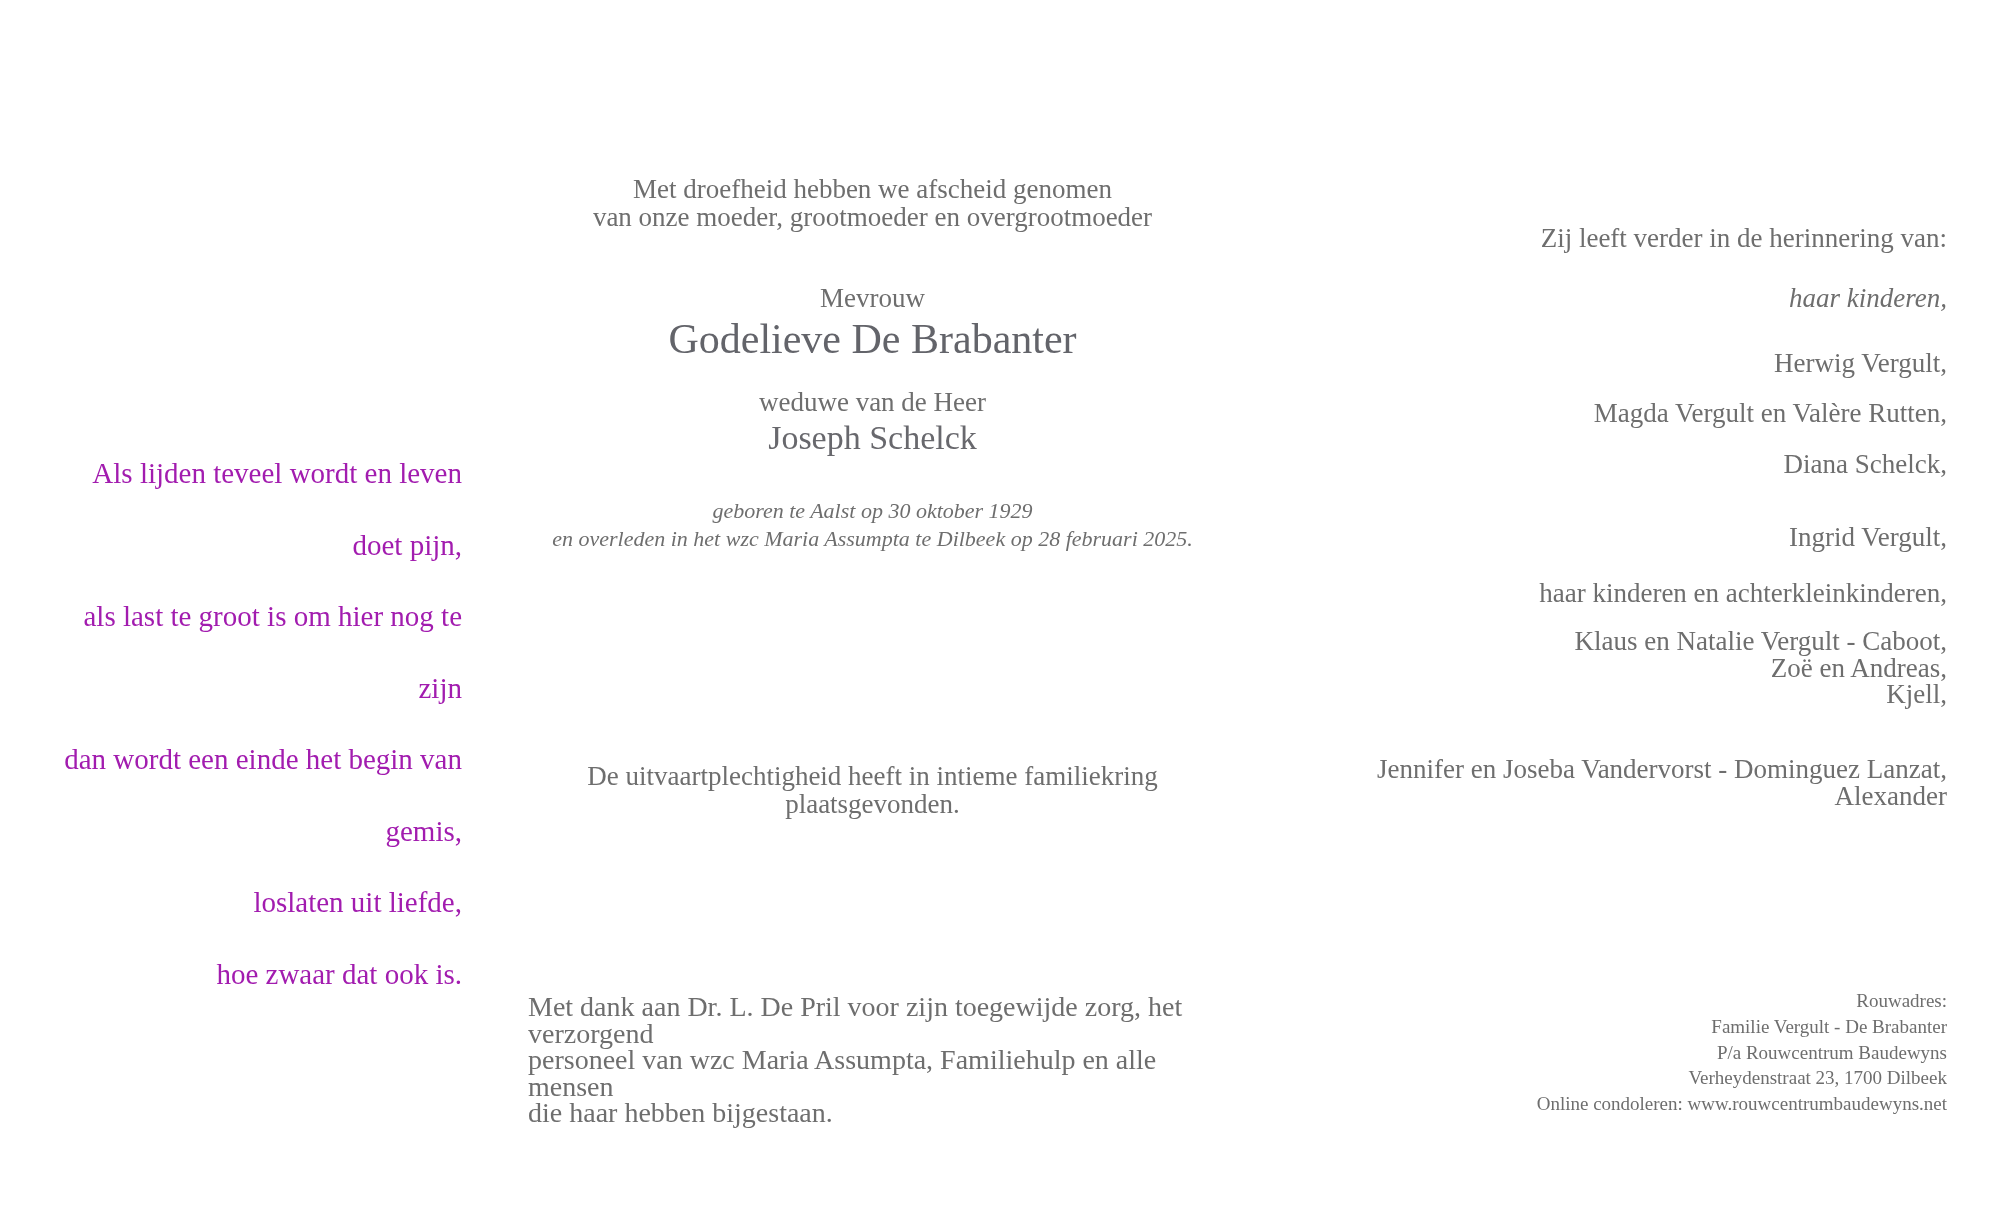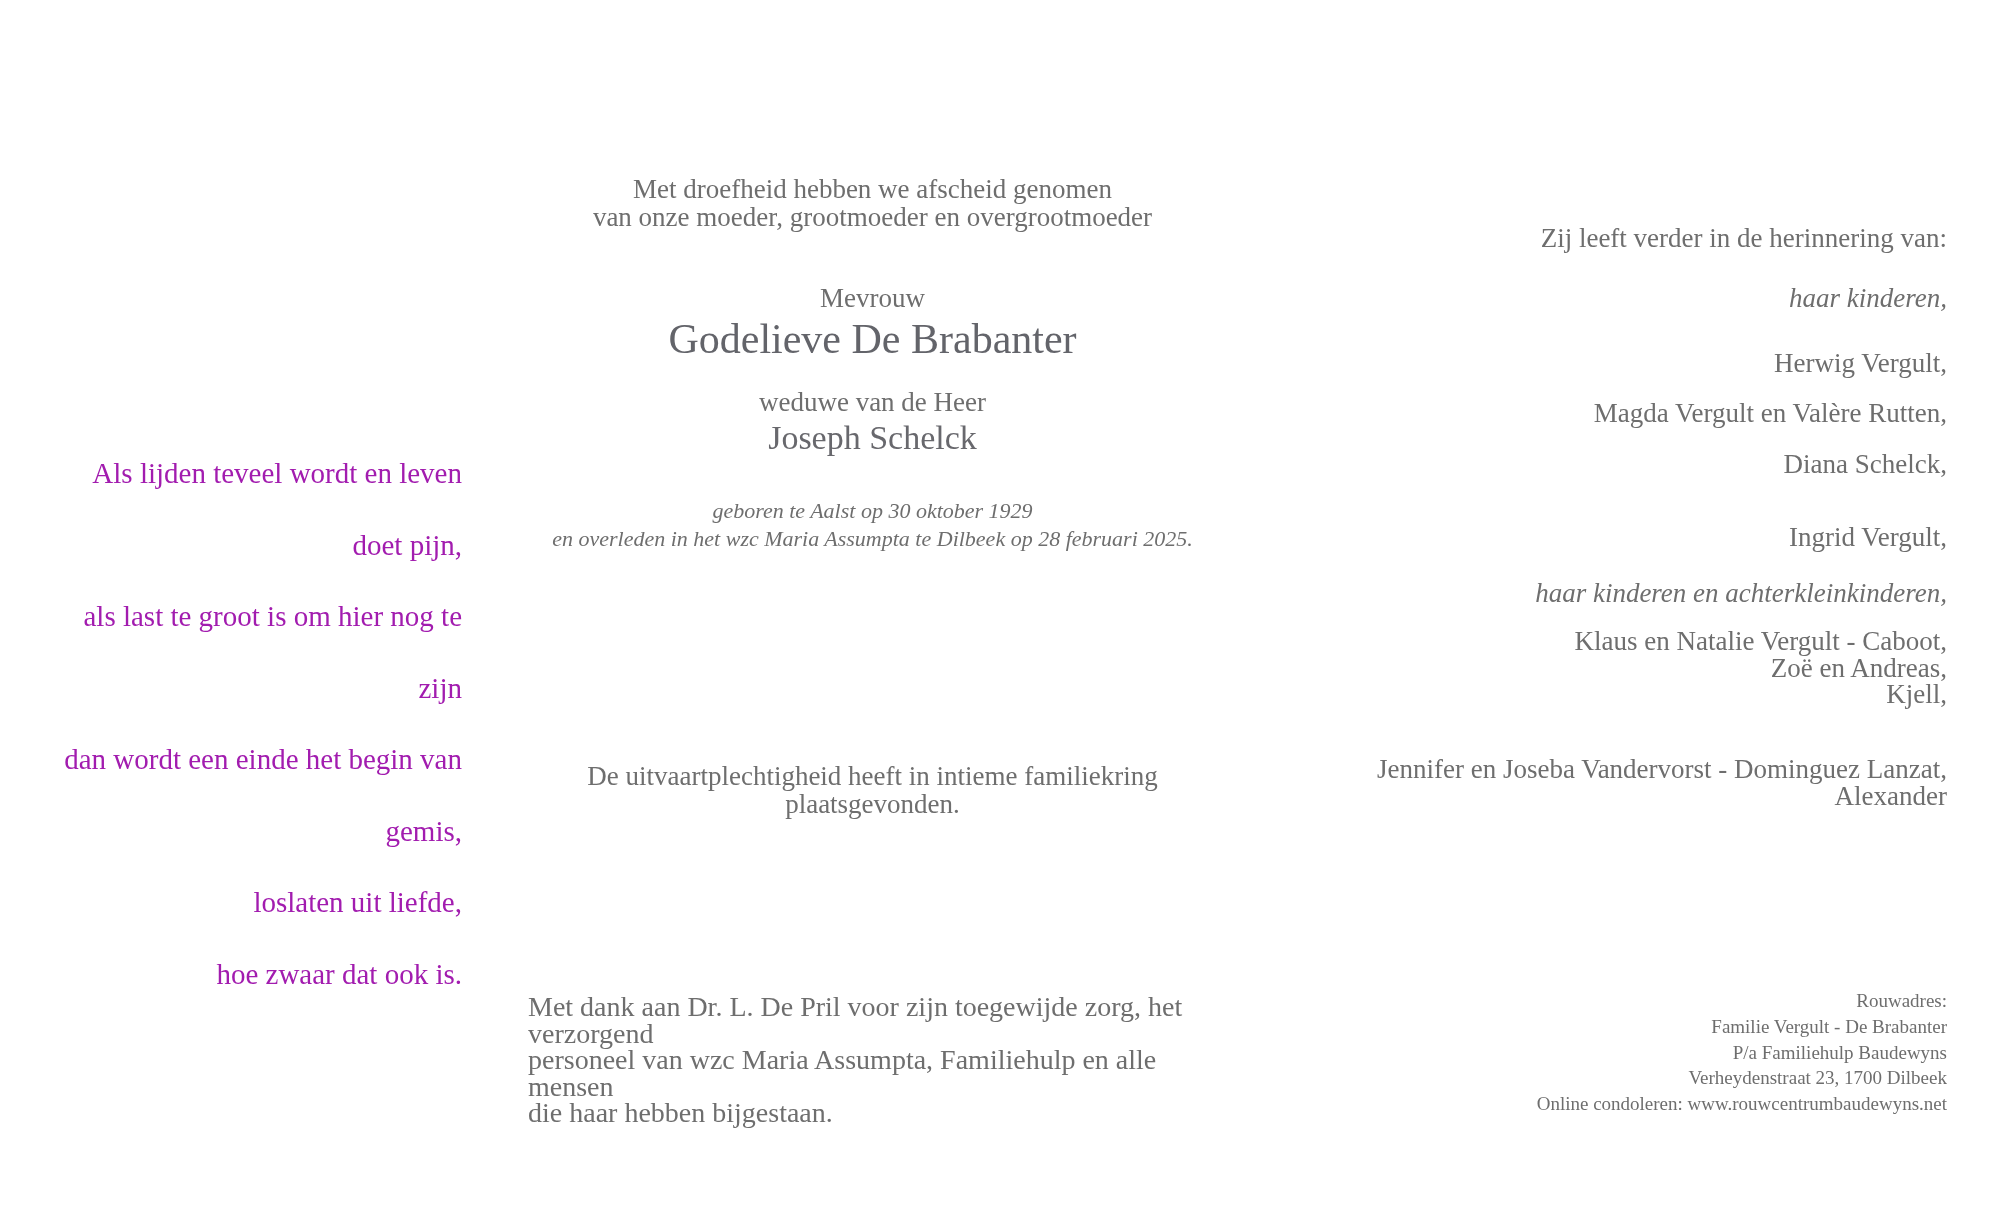--- a/index.html
+++ b/index.html
@@ -58,21 +58,21 @@
     text-align: right;
     font-size: 27px;
     line-height: 28px;
   }
   #remembrance-heading { top: 224px; }
   #children-label      { top: 284px; font-style: italic; }
   #child-1             { top: 349px; }
   #child-2             { top: 399px; }
   #child-3             { top: 450px; }
   #child-4             { top: 502px; margin-top: 21px; }
-  #grandchildren-label { top: 579px; font-style: italic; }
+  #grandchildren-label { top: 579px; }
   #grandchild-group-1  { top: 628px; line-height: 26.5px; }
   #grandchild-group-2  { top: 756px; line-height: 26.5px; }
   .sub-line { padding-left: 84px; }
   #mourning-address {
     top: 988px;
     font-size: 19px;
     line-height: 25.8px;
   }
 </style>
 </head>
@@ -132,18 +132,18 @@
   </div>
 
   <div id="grandchild-group-2" class="abs right">
     <div>Jennifer en Joseba Vandervorst - Dominguez Lanzat,</div>
     <div class="sub-line">Alexander</div>
   </div>
 
   <div id="mourning-address" class="abs right">
     <div>Rouwadres:</div>
     <div>Familie Vergult - De Brabanter</div>
-    <div>P/a Familiehulp Baudewyns</div>
+    <div>P/a Rouwcentrum Baudewyns</div>
     <div>Verheydenstraat 23, 1700 Dilbeek</div>
     <div>Online condoleren: www.rouwcentrumbaudewyns.net</div>
   </div>
 
 </div>
 
 </body></html>

